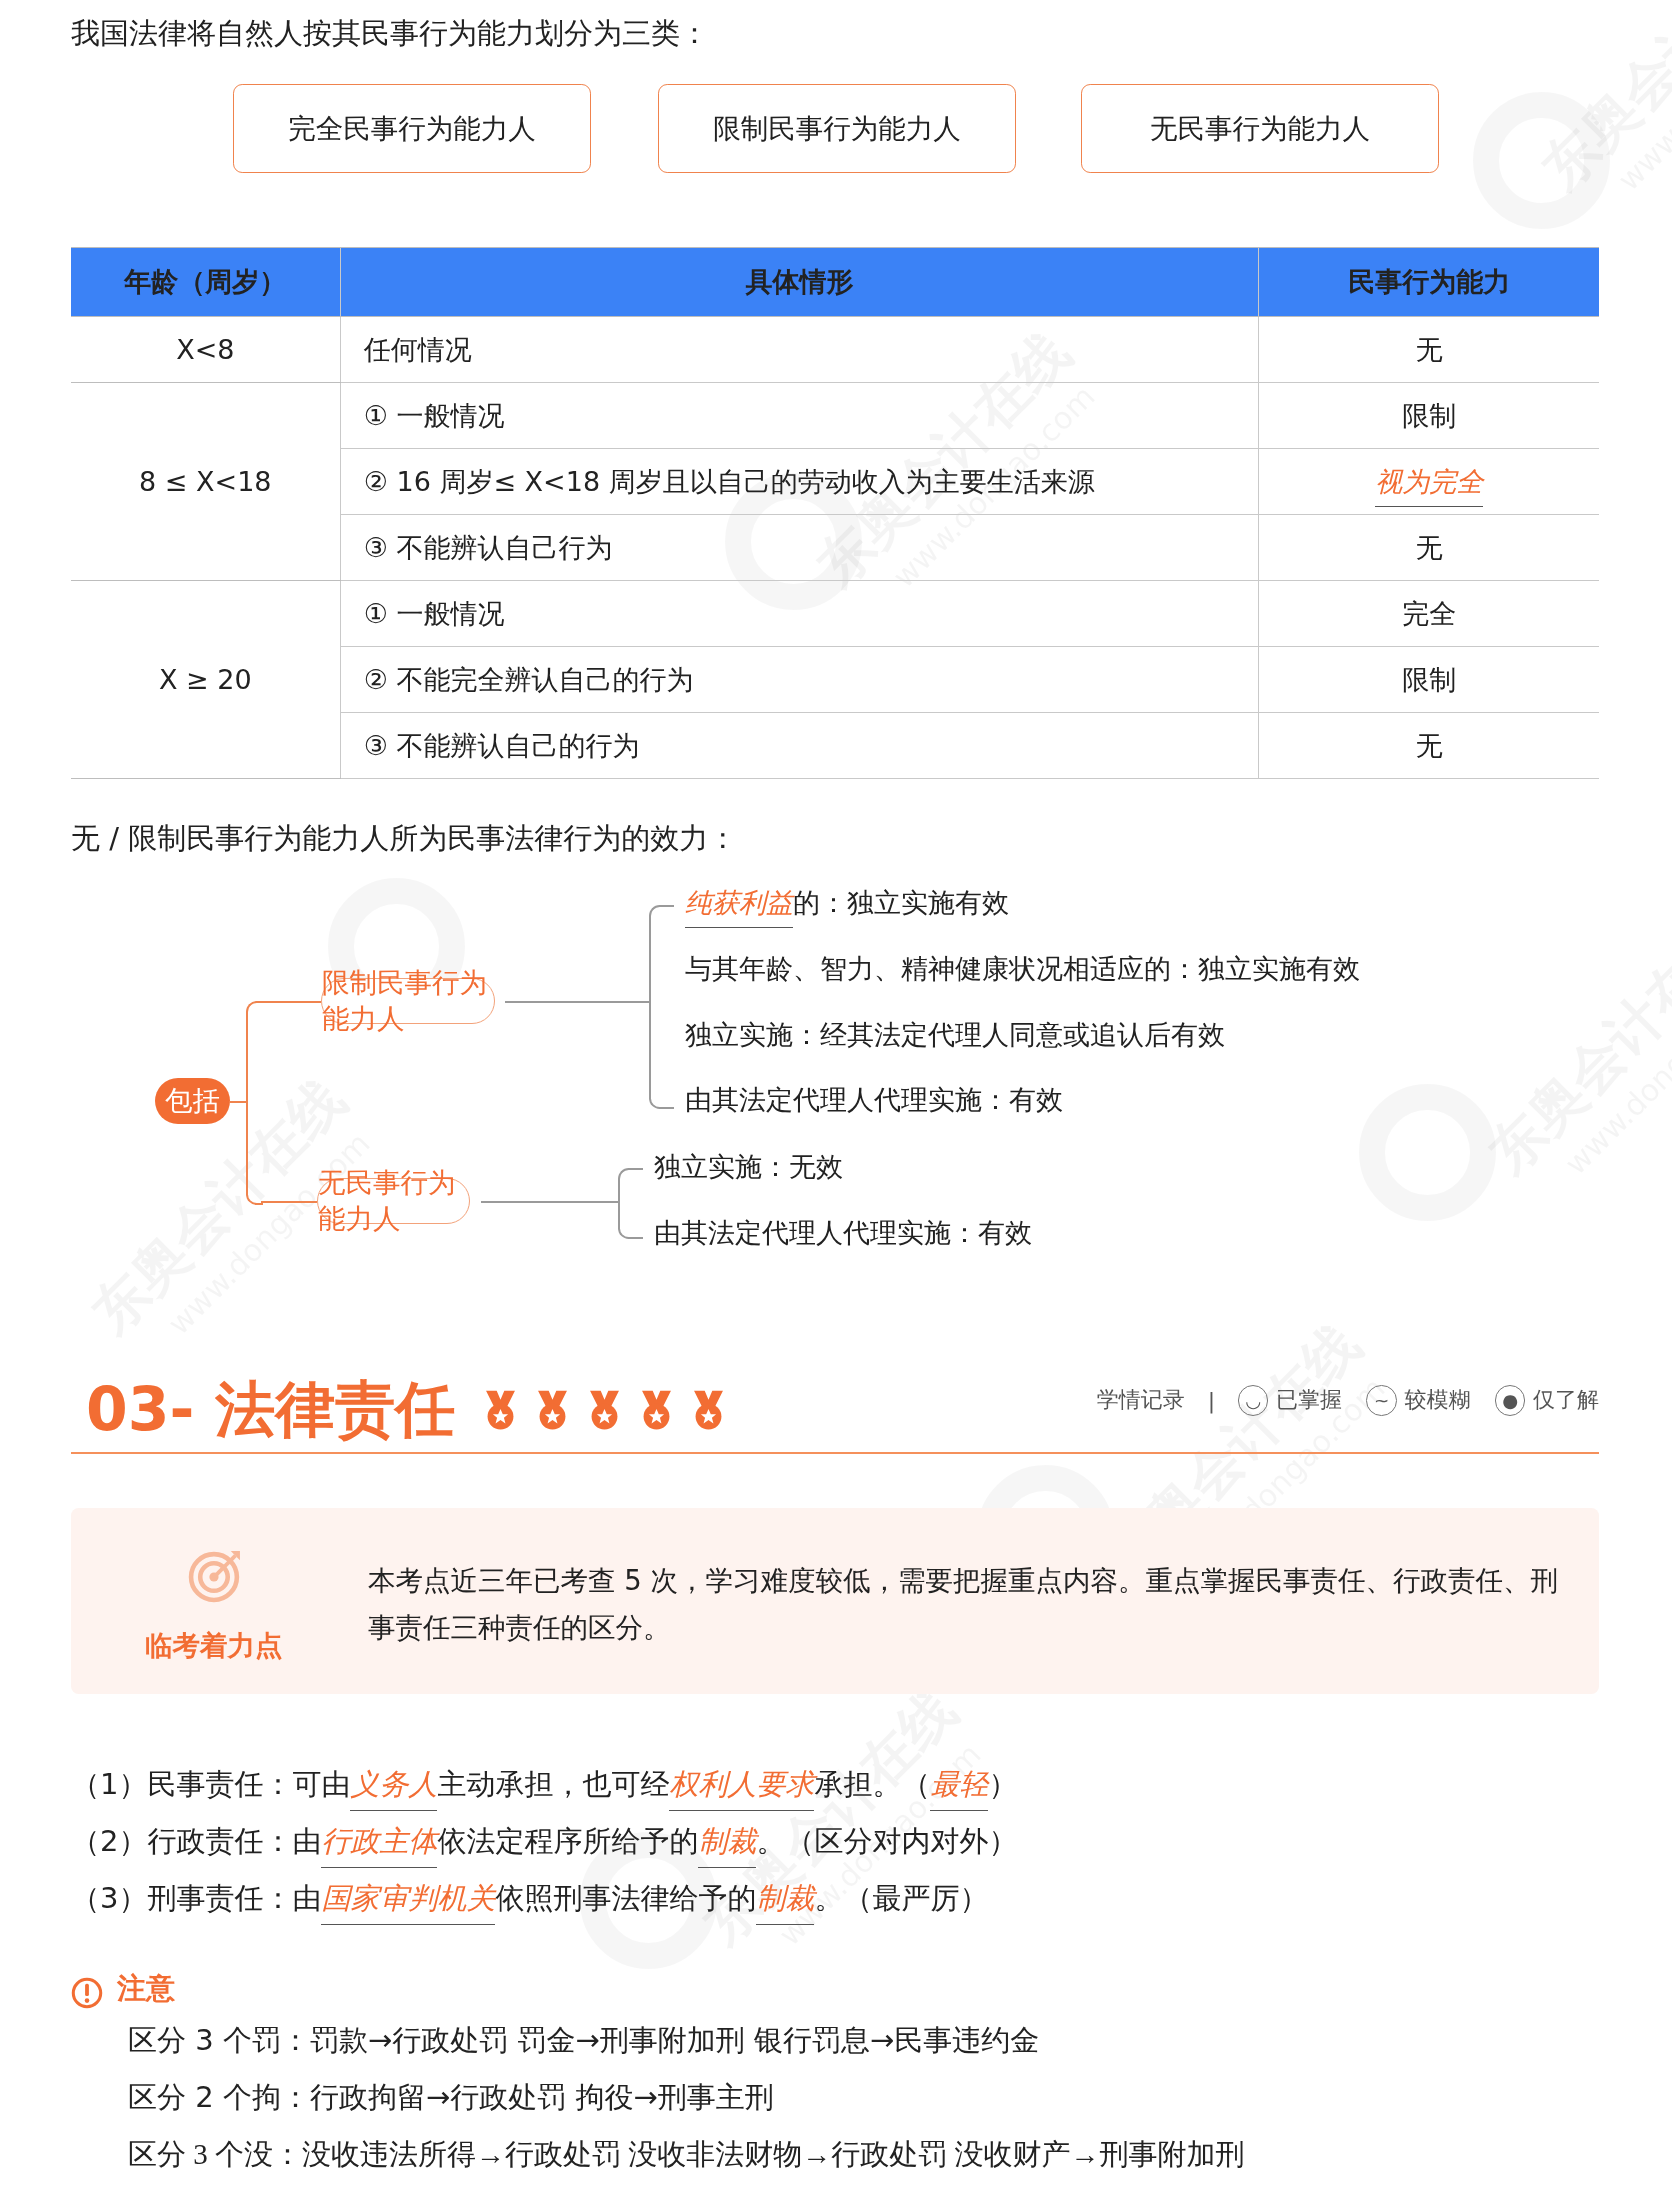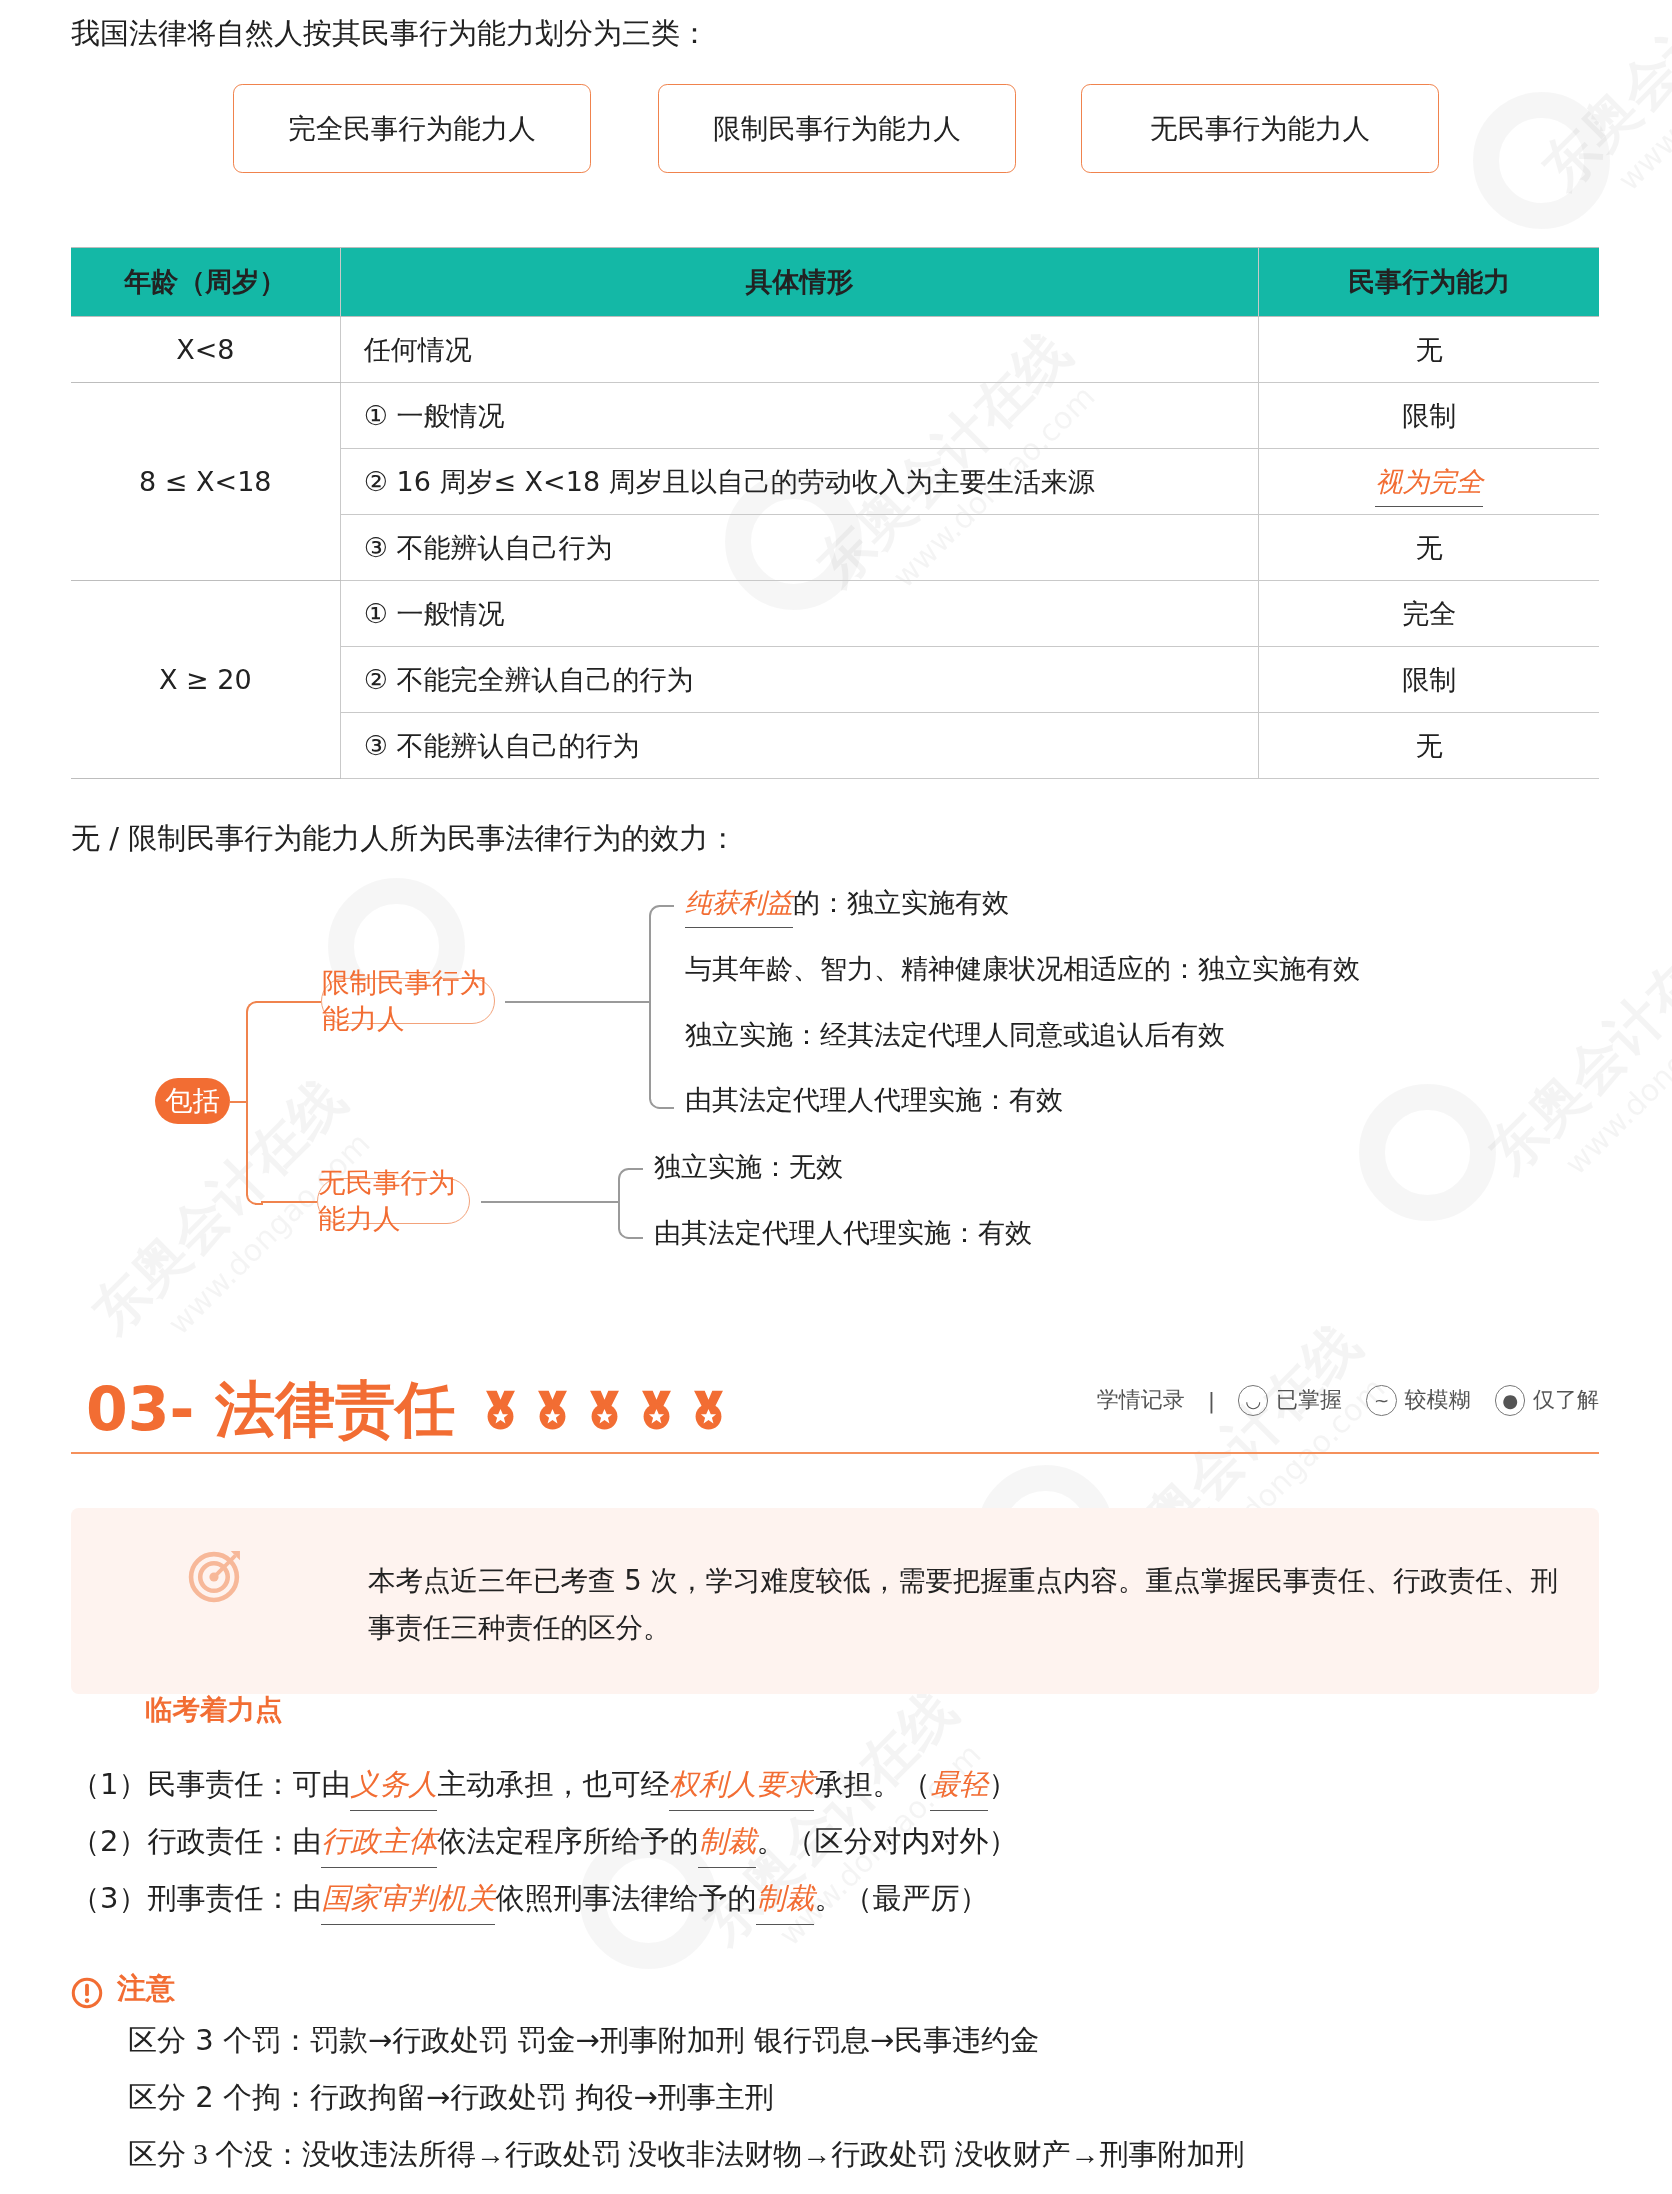--- a/index.html
+++ b/index.html
@@ -16,21 +16,21 @@
         transform: rotate(-45deg); transform-origin: left top; white-space: nowrap; pointer-events: none; }
   .wm small { display: block; font-size: 30.5px; font-weight: normal; margin-left: 46px; }
   .wm-logo { position: absolute; width: 137px; height: 137px; border-radius: 50%;
              border: 26px solid rgba(0,0,0,0.035); box-sizing: border-box; pointer-events: none; }
 
   .intro { left: 71px; top: 13.7px; font-size: 29px; }
   .cap-box { top: 84px; width: 358px; height: 89px; border: 1.5px solid #F0834D; border-radius: 9.2px;
              display: flex; align-items: center; justify-content: center; font-size: 27.5px; box-sizing: border-box; background: #fff; }
 
   table.ages { position: absolute; left: 71px; top: 247px; width: 1528px; border-collapse: collapse; font-size: 27px; }
-  table.ages th { background: #14b8a6; height: 66px; font-weight: bold; border-top: 1.5px solid #BDBDBD; border-bottom: 1.5px solid #BDBDBD; font-family: Liberation Serif, serif; }
+  table.ages th { background: #3b82f6; height: 66px; font-weight: bold; border-top: 1.5px solid #BDBDBD; border-bottom: 1.5px solid #BDBDBD; font-family: Liberation Serif, serif; }
   table.ages td { height: 63px; border-bottom: 1.5px solid #C9C9C9; }
   table.ages th + th, table.ages td.c2, table.ages td.c3 { border-left: 1.5px solid #C9C9C9; }
   table.ages td.c1, table.ages td.c3 { text-align: center; }
   table.ages td.c2 { padding-left: 23px; }
   table.ages td.c1 { border-bottom: 1.5px solid #BDBDBD; }
 
   .mm-title { left: 71px; top: 819px; font-size: 29px; }
   .root { left: 155px; top: 1078px; width: 75px; height: 46px; border-radius: 23px; background: #F26D33;
           color: #fff; font-size: 27.5px; display: flex; align-items: center; justify-content: center; }
   .pill { height: 46px; border: 1.5px solid #F3A27A; border-radius: 23px; color: #F26D33; font-size: 27.5px;
@@ -42,21 +42,21 @@
   .brk-o { position: absolute; border: 2.3px solid #F0834D; border-right: none; border-radius: 10.7px 0 0 10.7px; }
 
   .sec-title { left: 86px; top: 1370px; font-size: 60px; color: #F26D33; font-weight: bold; display: flex; align-items: center; justify-content: flex-end; }
   .medal { display: inline-block; width: 35px; height: 43px; margin-left: 17px; }
   .sec-rule { left: 71px; top: 1452px; width: 1528px; height: 2.3px; background: #F5905B; }
   .record { right: 74px; top: 1385px; font-size: 22px; color: #555; display: flex; align-items: center; gap: 13.7px; }
   .face { width: 30.5px; height: 30.5px; border: 1.5px solid #777; border-radius: 50%; display: inline-flex;
           align-items: center; justify-content: center; font-size: 18.3px; color: #555; box-sizing: border-box; }
 
   .callout { left: 71px; top: 1508px; width: 1528px; height: 186px; background: #FEF3EF; border-radius: 7.6px; }
-  .callout-label { left: 145px; top: 1692px; font-size: 27.5px; color: #F26D33; font-weight: bold; }
+  .callout-label { left: 145px; top: 1628px; font-size: 27.5px; color: #F26D33; font-weight: bold; }
   .callout-text { left: 368px; top: 1557px; width: 1206px; font-size: 27.5px; line-height: 47px; }
 
   .resp { left: 71px; font-size: 29px; white-space: nowrap; }
   .note-head { left: 71px; top: 1969px; font-size: 29px; color: #F26D33; font-weight: bold; display: flex; align-items: flex-end; gap: 14px; }
   .note-line { left: 128px; font-size: 29px; white-space: nowrap; }
 </style>
 </head>
 <body>
 
 <div class="wm-logo" style="left:1473px;top:92px;"></div>

